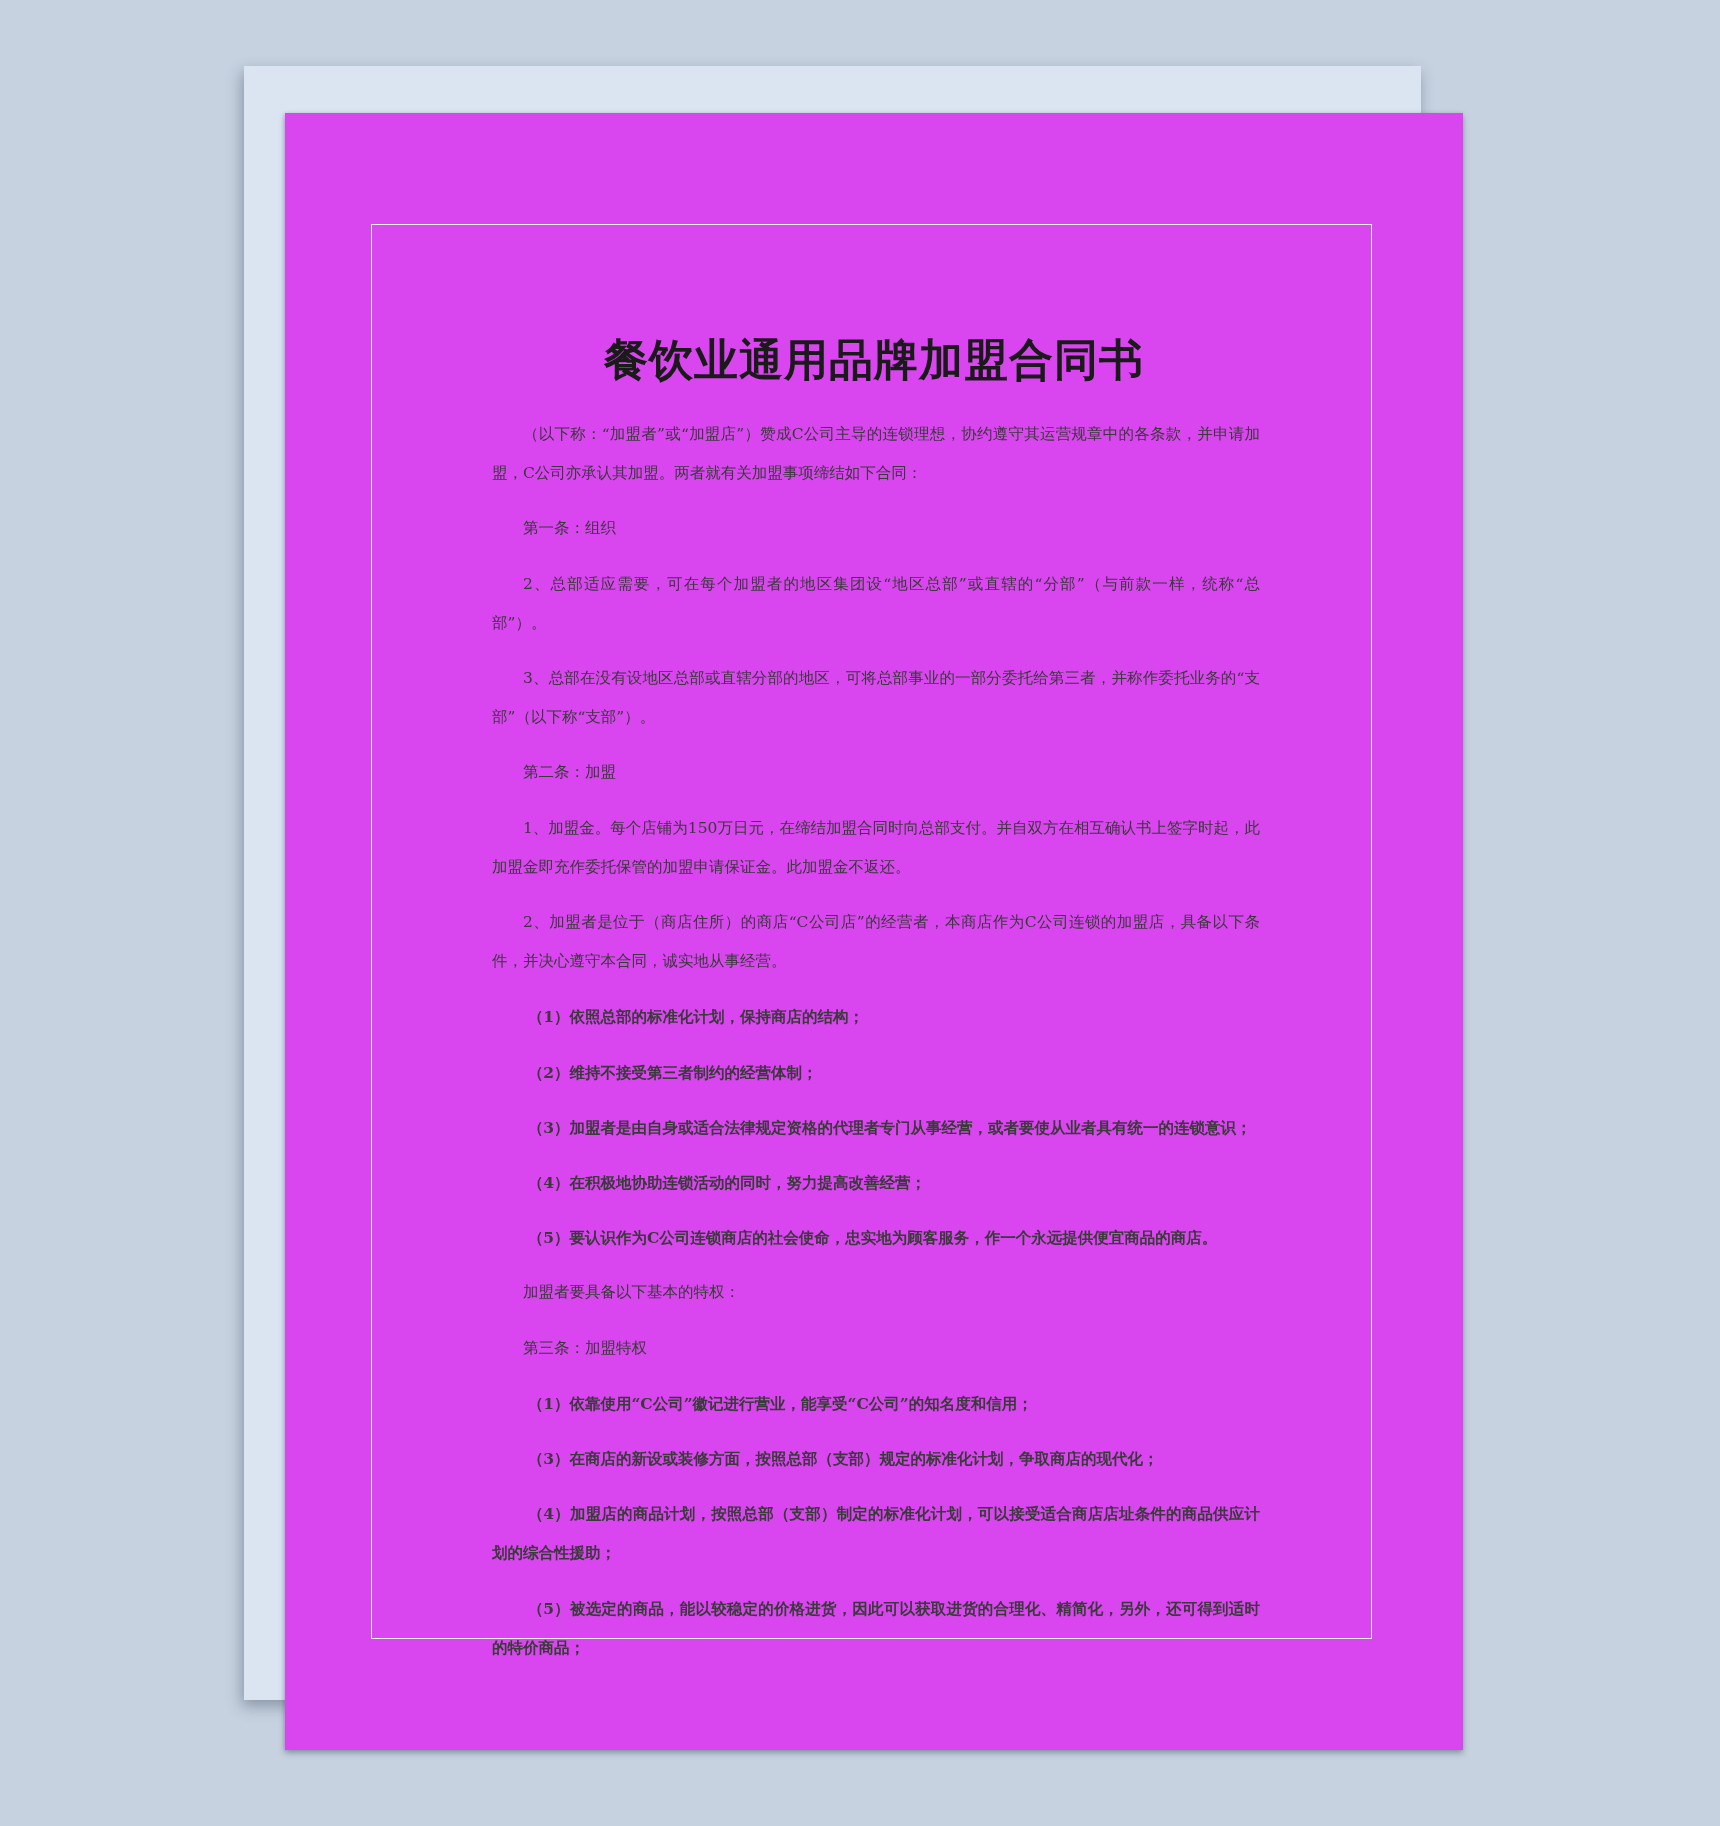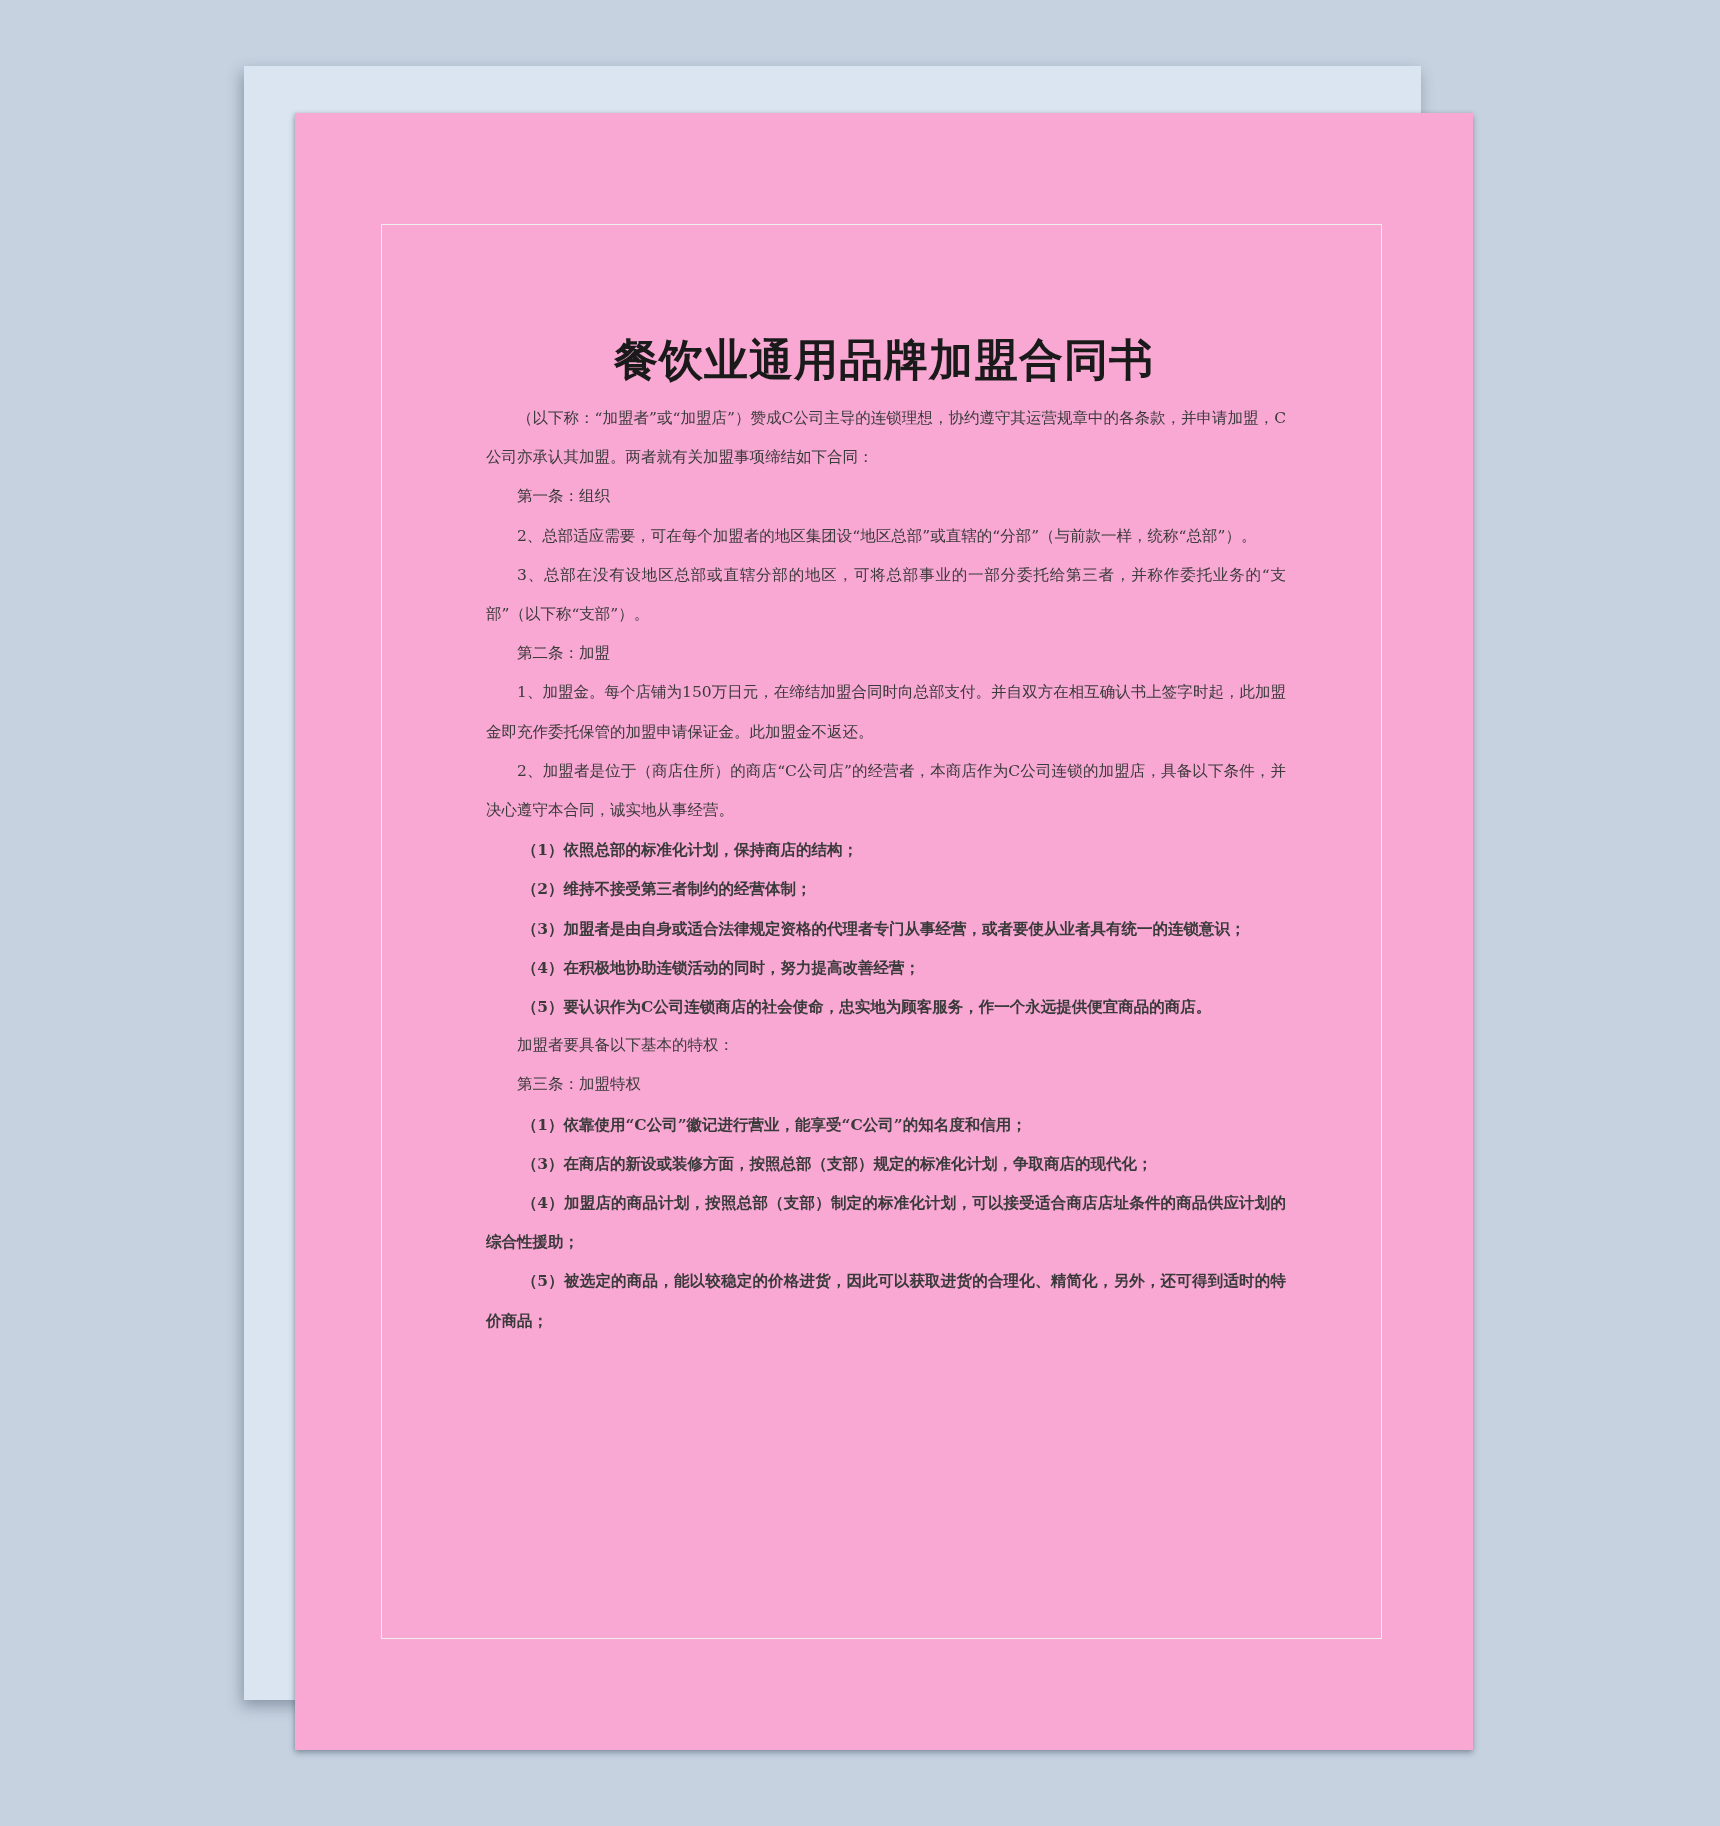--- a/index.html
+++ b/index.html
@@ -12,23 +12,23 @@
   }
   .back-page {
     position: absolute;
     left: 244px; top: 66px;
     width: 1177px; height: 1634px;
     background: #dbe5f2;
     box-shadow: -2px 6px 14px rgba(60, 75, 95, 0.45);
   }
   .front-page {
     position: absolute;
-    left: 295px; top: 113px;
+    left: 285px; top: 113px;
     width: 1178px; height: 1637px;
-    background: #f9a8d4;
+    background: #d946ef;
     box-shadow: 0 3px 6px rgba(60, 75, 95, 0.45), -1px 0 3px rgba(60,75,95,0.15);
   }
   .inner-frame {
     position: absolute;
     left: 86px; top: 111px;
     width: 1001px; height: 1415px;
     border: 1px solid #efefef;
     box-sizing: border-box;
   }
   .title {
@@ -45,21 +45,21 @@
   .body-text {
     position: absolute;
     left: 191px;
     top: 286px;
     width: 800px;
     color: #3a3a3a;
     font-size: 15.5px;
     line-height: 39.2px;
     font-family: "DejaVu Serif", "Liberation Serif", serif;
   }
-  .para { margin: 0; padding: 0; text-indent: 2em; text-align: justify; }
+  .para { margin: 16px; padding: 0; text-indent: 2em; text-align: justify; }
   .para.item { text-indent: 2.3em; font-weight: bold; }
   .para.heading { text-indent: 2em; }
 </style>
 </head>
 <body>
 
 <div class="back-page"></div>
 
 <div class="front-page">
   <div class="inner-frame"></div>

